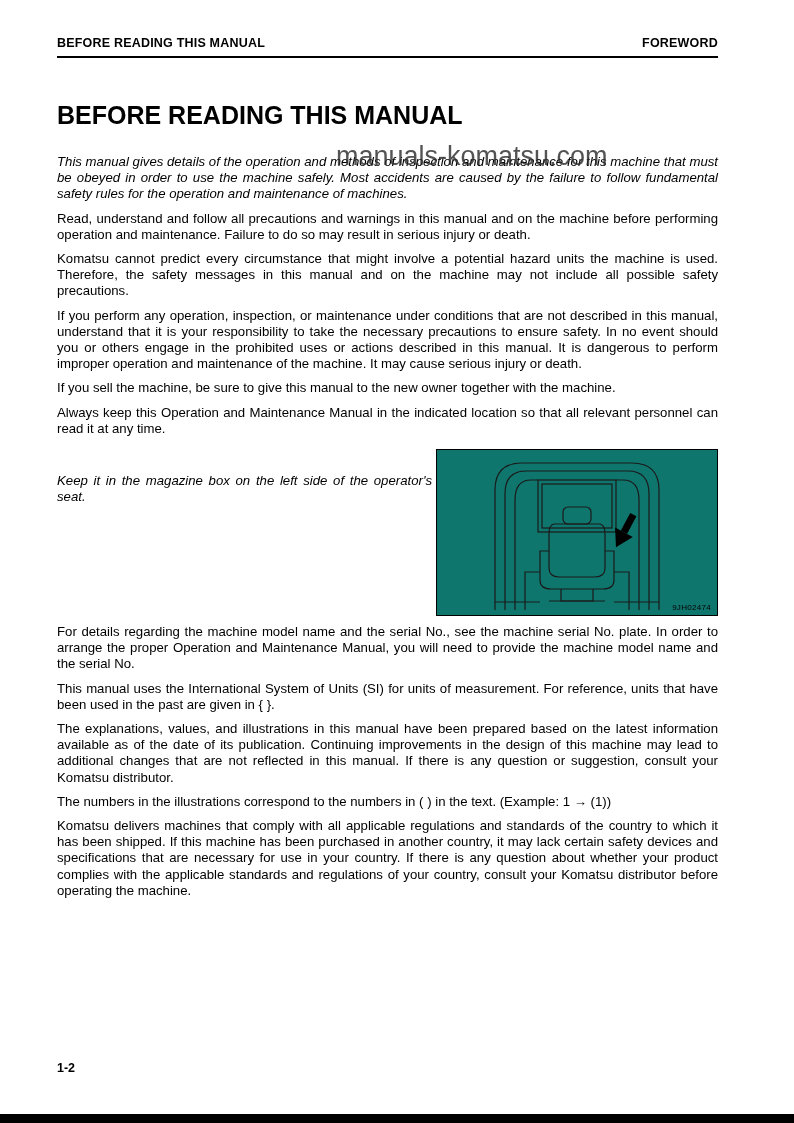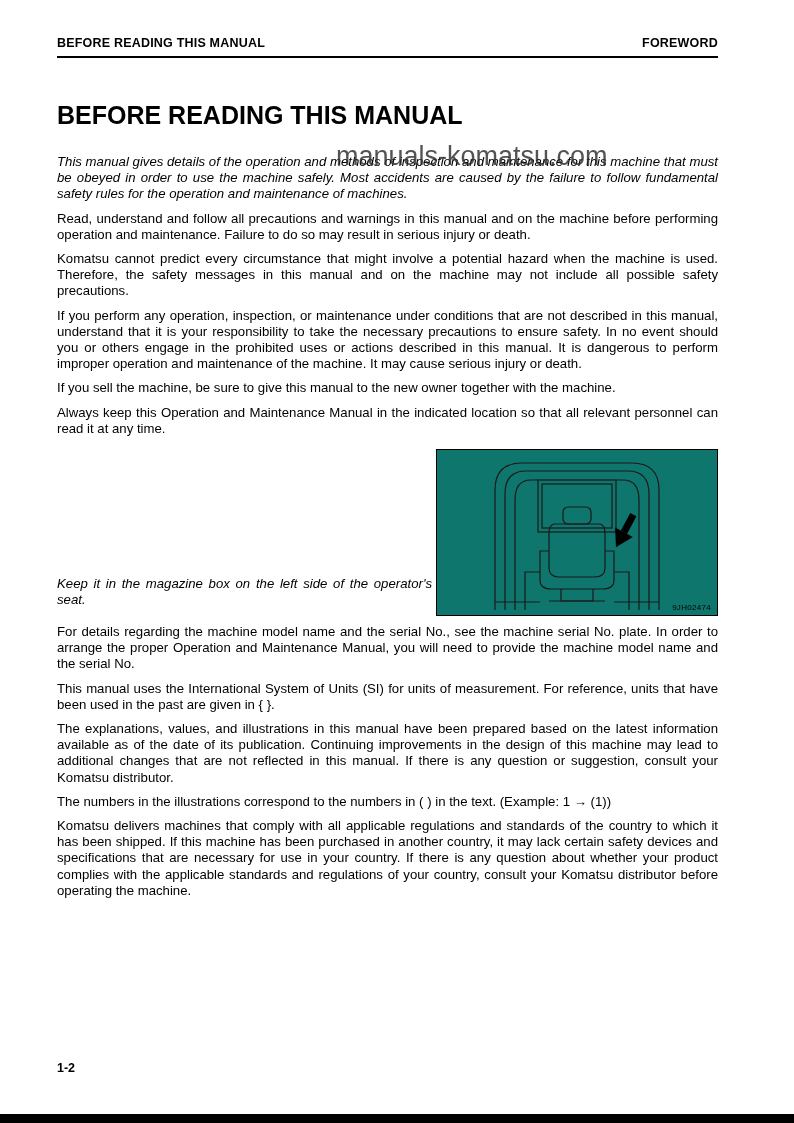--- a/index.html
+++ b/index.html
@@ -51,21 +51,21 @@
     font-size: 27px;
     color: rgba(45, 45, 45, 0.82);
     font-weight: normal;
     pointer-events: none;
     z-index: 3;
     white-space: nowrap;
   }
   .figure-row {
     display: flex;
     justify-content: space-between;
-    align-items: flex-end;
+    align-items: flex-start;
     margin-top: 12px;
     margin-bottom: 8px;
   }
   .figure-row .side-text {
     width: 375px;
     font-size: 13.2px;
     line-height: 16.2px;
     text-align: justify;
   }
   .figure-box {
@@ -112,21 +112,21 @@
       <span>BEFORE READING THIS MANUAL</span>
       <span>FOREWORD</span>
     </div>
     <div class="header-rule"></div>
 
     <h1 class="page-title">BEFORE READING THIS MANUAL</h1>
 
     <div class="body-text">
       <p>This manual gives details of the operation and methods of inspection and maintenance for this machine that must be obeyed in order to use the machine safely. Most accidents are caused by the failure to follow fundamental safety rules for the operation and maintenance of machines.</p>
       <p>Read, understand and follow all precautions and warnings in this manual and on the machine before performing operation and maintenance. Failure to do so may result in serious injury or death.</p>
-      <p>Komatsu cannot predict every circumstance that might involve a potential hazard when the machine is used. Therefore, the safety messages in this manual and on the machine may not include all possible safety precautions.</p>
+      <p>Komatsu cannot predict every circumstance that might involve a potential hazard units the machine is used. Therefore, the safety messages in this manual and on the machine may not include all possible safety precautions.</p>
       <p>If you perform any operation, inspection, or maintenance under conditions that are not described in this manual, understand that it is your responsibility to take the necessary precautions to ensure safety. In no event should you or others engage in the prohibited uses or actions described in this manual. It is dangerous to perform improper operation and maintenance of the machine. It may cause serious injury or death.</p>
       <p>If you sell the machine, be sure to give this manual to the new owner together with the machine.</p>
       <p>Always keep this Operation and Maintenance Manual in the indicated location so that all relevant personnel can read it at any time.</p>
 
       <div class="figure-row">
         <p class="side-text">Keep it in the magazine box on the left side of the operator's seat.</p>
         <div class="figure-box">
           <svg viewBox="0 0 280 165" width="280" height="165" xmlns="http://www.w3.org/2000/svg">
             <g fill="none" stroke="#1a1a1a" stroke-width="1.2">
 

